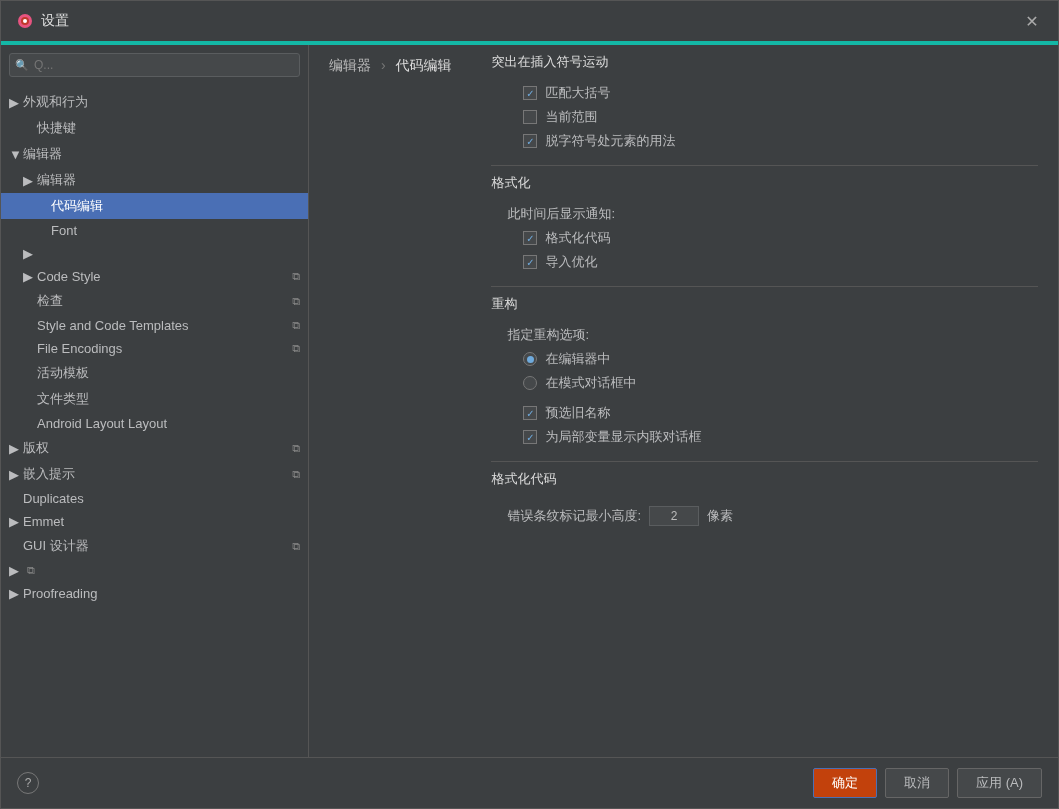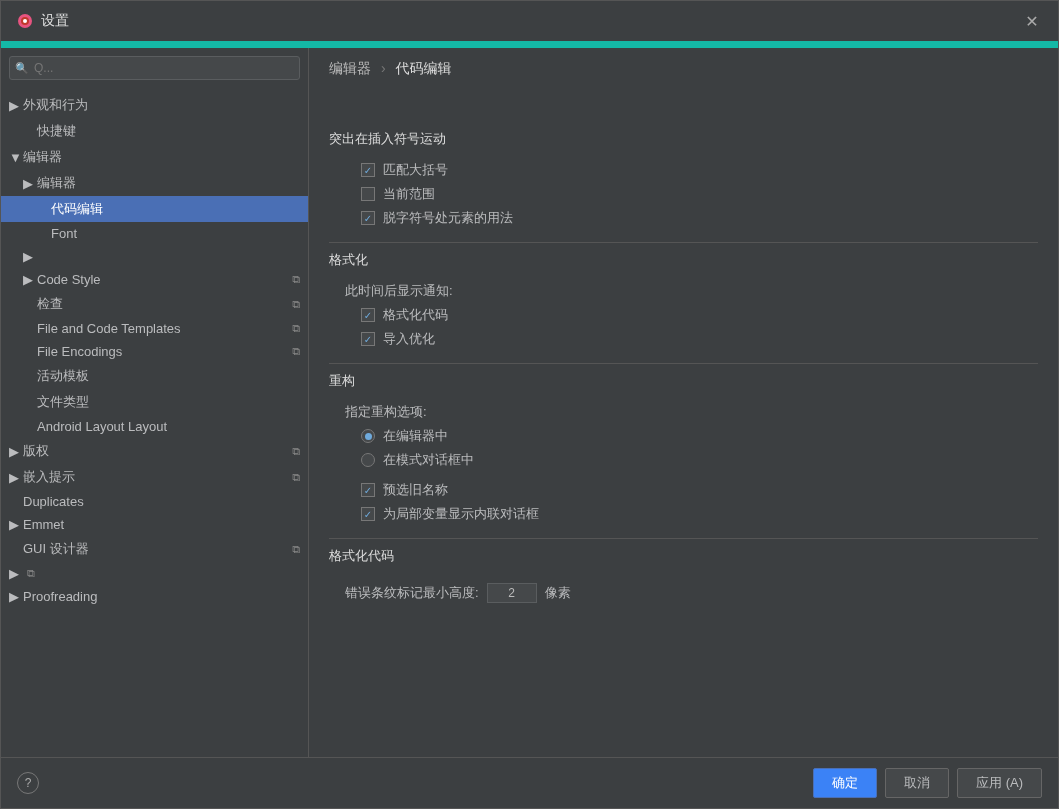--- a/index.html
+++ b/index.html
@@ -19,21 +19,21 @@
       display: flex;
       flex-direction: column;
       border: 1px solid #555;
     }
     .title-bar {
       display: flex;
       align-items: center;
       justify-content: space-between;
       background: #3c3f41;
       padding: 10px 16px;
-      border-bottom: 7px solid #14b8a6;
+      border-bottom: 4px solid #14b8a6;
       flex-shrink: 0;
     }
     .title-bar-left {
       display: flex;
       align-items: center;
       gap: 8px;
     }
     .title-bar-icon {
       width: 16px;
       height: 16px;
@@ -122,24 +122,23 @@
       color: #888;
       font-size: 11px;
       margin-left: 4px;
     }
     .indent-1 { padding-left: 22px; }
     .indent-2 { padding-left: 36px; }
     
     .right-panel {
       flex: 1;
       display: flex;
-      flex-direction: column;
+      flex-direction: row;
       background: #3c3f41;
       overflow: hidden;
-      gap: 36px;
     }
     .breadcrumb {
       padding: 12px 20px 8px;
       font-size: 14px;
       color: #bbb;
       flex-shrink: 0;
     }
     .breadcrumb .sep { margin: 0 6px; color: #777; }
     .breadcrumb .current { color: #ddd; }
     .settings-content {
@@ -268,21 +267,21 @@
     .btn {
       padding: 5px 18px;
       border: 1px solid #666;
       background: #45484a;
       color: #bbbcbe;
       cursor: pointer;
       font-size: 13px;
       border-radius: 2px;
     }
     .btn.primary {
-      background: #3b82f6;
+      background: #c2410c;
       border-color: #4a6fb5;
       color: #fff;
     }
   </style>
 </head>
 <body>
 
 <div class="dialog">
 
   <div class="title-bar">
@@ -347,21 +346,21 @@
         </div>
 
         <div class="tree-item indent-1">
           <span class="arrow"></span>
           <span class="label">检查</span>
           <span class="copy-icon">⧉</span>
         </div>
 
         <div class="tree-item indent-1">
           <span class="arrow"></span>
-          <span class="label">File and Code Templates</span>
+          <span class="label">Style and Code Templates</span>
           <span class="copy-icon">⧉</span>
         </div>
 
         <div class="tree-item indent-1">
           <span class="arrow"></span>
           <span class="label">File Encodings</span>
           <span class="copy-icon">⧉</span>
         </div>
 
         <div class="tree-item indent-1">

